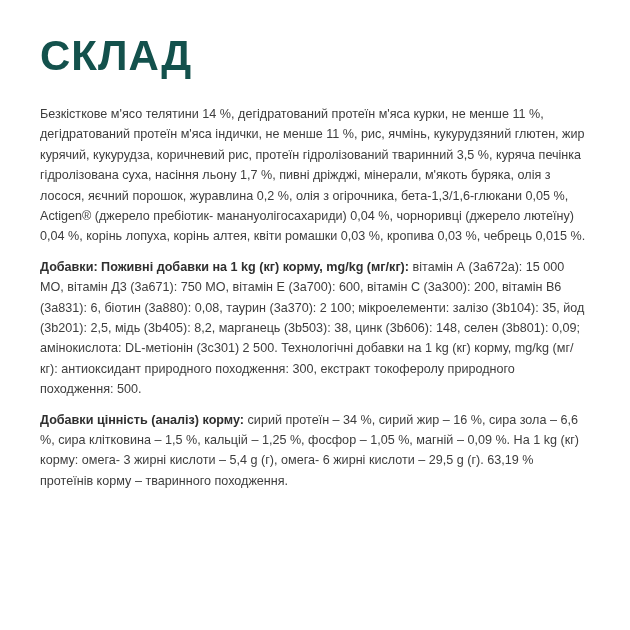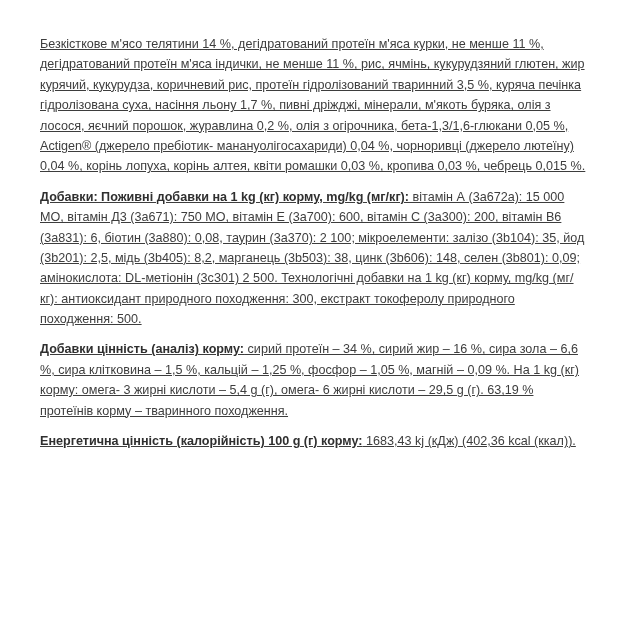--- a/index.html
+++ b/index.html
@@ -28,45 +28,42 @@
     letter-spacing: 1px;
     color: #13514c;
     margin: 0 0 26px 0;
   }
   .para {
     font-size: 12.6px;
     line-height: 1.62;
     color: #3d3d3d;
     margin: 0 0 10px 0;
     text-align: left;
-    text-decoration: underline;
   }
   .para:last-child {
     margin-bottom: 0;
   }
   .lead {
     font-weight: bold;
     color: #2f2f2f;
   }
 </style>
 </head>
 <body>
 
 <div class="page">
 
+  <h1 class="title">СКЛАД</h1>
 
   <p class="para">
     <span>Безкісткове м'ясо телятини 14 %, дегідратований протеїн м'яса курки, не менше 11 %, дегідратований протеїн м'яса індички, не менше 11 %, рис, ячмінь, кукурудзяний глютен, жир курячий, кукурудза, коричневий рис, протеїн гідролізований тваринний 3,5 %, куряча печінка гідролізована суха, насіння льону 1,7 %, пивні дріжджі, мінерали, м'якоть буряка, олія з лосося, яєчний порошок, журавлина 0,2 %, олія з огірочника, бета-1,3/1,6-глюкани 0,05 %, Actigen® (джерело пребіотик- манануолігосахариди) 0,04 %, чорноривці (джерело лютеїну) 0,04 %, корінь лопуха, корінь алтея, квіти ромашки 0,03 %, кропива 0,03 %, чебрець 0,015 %.</span>
   </p>
 
   <p class="para">
     <span class="lead">Добавки: Поживні добавки на 1 kg (кг) корму, mg/kg (мг/кг):</span><span> вітамін А (3а672а): 15 000 МО, вітамін Д3 (3а671): 750 МО, вітамін Е (3а700): 600, вітамін С (3а300): 200, вітамін В6 (3а831): 6, біотин (3а880): 0,08, таурин (3а370): 2 100; мікроелементи: залізо (3b104): 35, йод (3b201): 2,5, мідь (3b405): 8,2, марганець (3b503): 38, цинк (3b606): 148, селен (3b801): 0,09; амінокислота: DL-метіонін (3c301) 2 500. Технологічні добавки на 1 kg (кг) корму, mg/kg (мг/кг): антиоксидант природного походження: 300, екстракт токоферолу природного походження: 500.</span>
   </p>
 
   <p class="para">
     <span class="lead">Добавки цінність (аналіз) корму:</span><span> сирий протеїн – 34 %, сирий жир – 16 %, сира зола – 6,6 %, сира клітковина – 1,5 %, кальцій – 1,25 %, фосфор – 1,05 %, магній – 0,09 %. На 1 kg (кг) корму: омега- 3 жирні кислоти – 5,4 g (г), омега- 6 жирні кислоти – 29,5 g (г). 63,19 % протеїнів корму – тваринного походження.</span>
   </p>
 
-  <p class="para">
-    <span class="lead">Енергетична цінність (калорійність) 100 g (г) корму:</span><span> 1683,43 kj (кДж) (402,36 kcal (ккал)).</span>
-  </p>
 
 </div>
 
 </body></html>

